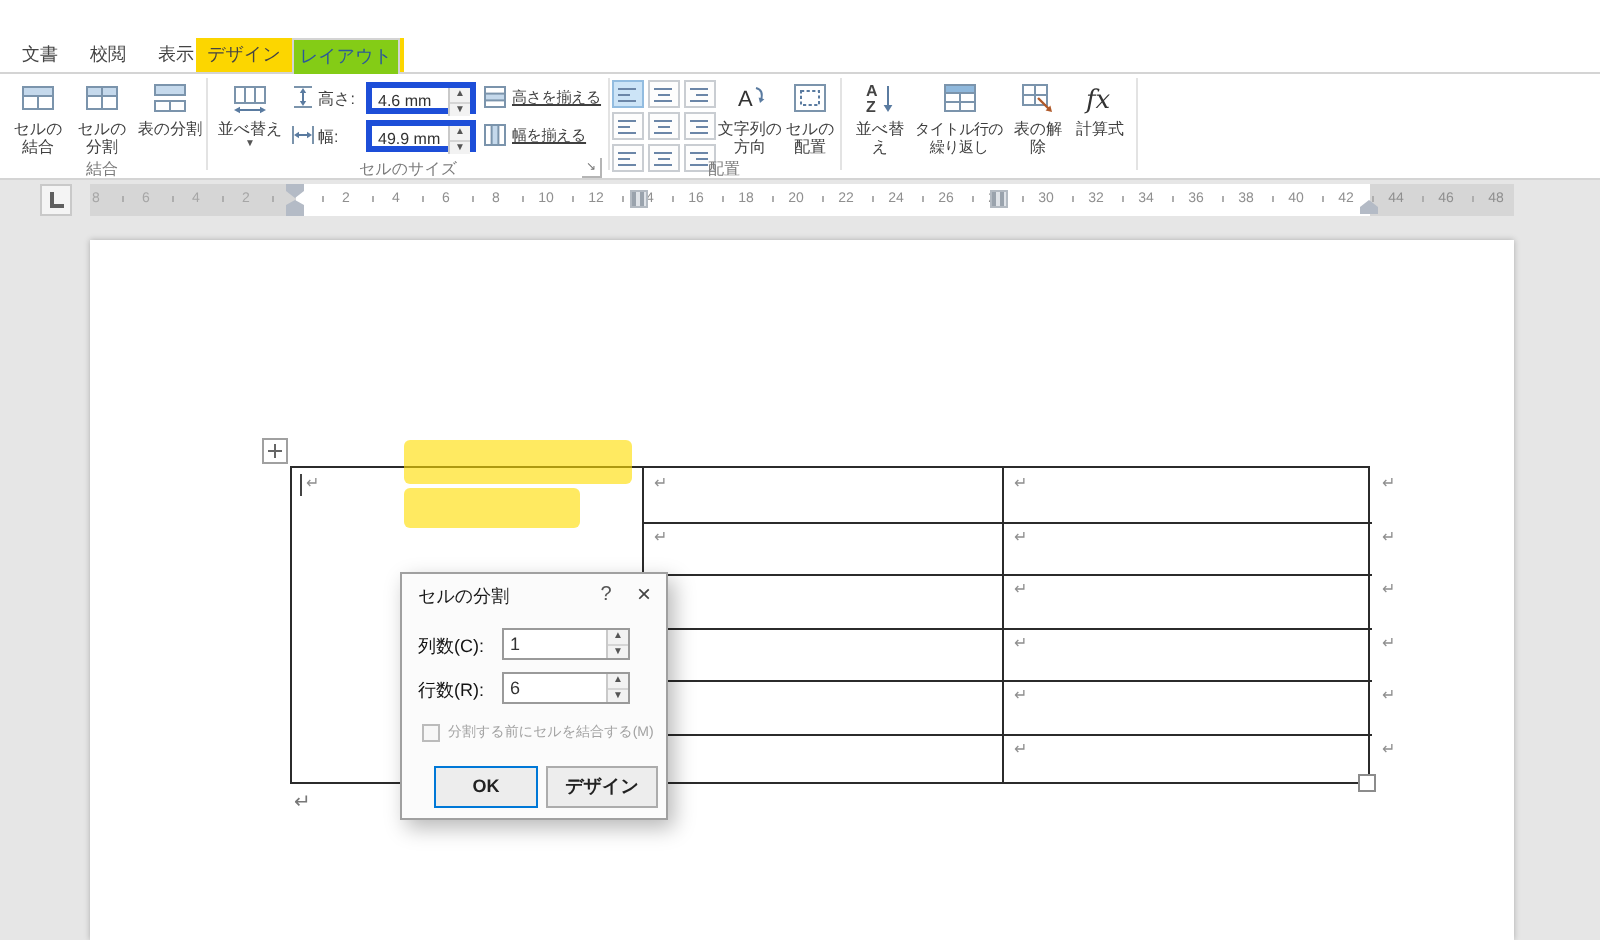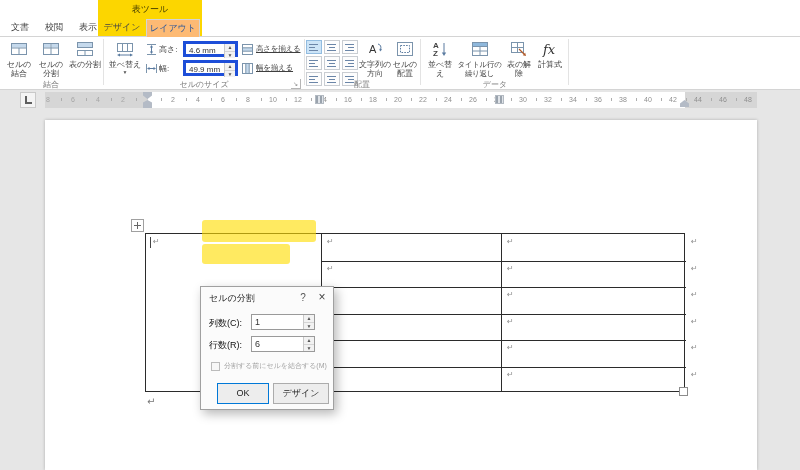--- a/index.html
+++ b/index.html
@@ -8,21 +8,21 @@
   .app{position:relative;width:800px;height:470px;background:#fff;}
   .abs{position:absolute;}
 
   
   .ctx-header{left:98px;top:0;width:104px;height:19px;font-size:9px;color:#4a4200;
     text-align:center;line-height:19px;}
   .doc-title{left:490px;top:0;width:160px;height:19px;font-size:10px;color:#666;
     text-align:center;line-height:19px;}
   .tab{top:19px;height:17px;font-size:9px;color:#444;text-align:center;line-height:17px;}
   .ctx-bg{left:98px;top:19px;width:104px;height:17px;}
-  .tab.active{top:19px;height:18px;background:#fdba74;border:1px solid #d4d4d4;border-bottom:none;z-index:3;}
+  .tab.active{top:19px;height:18px;background:#84cc16;border:1px solid #d4d4d4;border-bottom:none;z-index:3;}
 
   
   .ribbon{left:0;top:36px;width:800px;height:54px;background:#fff;
     border-top:1px solid #d4d4d4;border-bottom:1px solid #d4d4d4;z-index:2;}
   .bigbtn{position:absolute;top:2px;height:48px;text-align:center;cursor:default;}
   .bicon{height:20px;display:flex;align-items:center;justify-content:center;}
   .blabel{font-size:8px;line-height:9px;color:#3f3f3f;margin-top:1px;}
   .blabel.sm{font-size:7.5px;letter-spacing:-0.3px;}
   .grplabel{position:absolute;top:42px;font-size:8px;color:#7b7b7b;text-align:center;}
   .vsep{position:absolute;top:2px;height:46px;width:1px;background:#e3e3e3;}
@@ -75,32 +75,31 @@
   .dhelp{position:absolute;left:94px;top:3px;width:16px;height:16px;font-size:10px;color:#555;
     text-align:center;line-height:16px;}
   .dclose{position:absolute;left:112px;top:2px;width:18px;height:17px;font-size:12px;color:#444;
     text-align:center;line-height:16px;}
   .dlabel{position:absolute;left:8px;font-size:9px;color:#111;}
   .dspin{position:absolute;left:50px;width:64px;height:16px;background:#fff;border:1px solid #9a9a9a;}
   .dspin .spinval{font-size:9px;}
   .dcheck{position:absolute;left:10px;top:75px;width:9px;height:9px;background:#f7f7f7;border:1px solid #bbb;}
   .dchecklabel{position:absolute;left:23px;top:74px;font-size:7px;color:#a3a3a3;white-space:nowrap;}
   .dbtn{position:absolute;top:96px;height:21px;background:#ededed;font-size:9px;color:#222;
-    text-align:center;line-height:19px;}
+    text-align:center;line-height:19px;font-weight:bold;}
   .dbtn.ok{left:16px;width:52px;border:1px solid #0078d7;}
   .dbtn.cancel{left:72px;width:56px;border:1px solid #acacac;}
 
   .annot{position:absolute;z-index:30;border-radius:3px;pointer-events:none;}
 </style>
 </head>
 <body>
 
 <div class="app">
 
-  <div class="abs ctx-header ctx-yellow" style="background: rgb(252, 214, 0);">表ツール</div>
 
   <div class="abs tab" style="left:6px;width:28px">文書</div>
   <div class="abs tab" style="left:40px;width:28px">校閲</div>
   <div class="abs tab" style="left:74px;width:28px">表示</div>
   <div class="abs ctx-bg ctx-yellow" style="background: rgb(252, 214, 0);"></div>
   <div class="abs tab" style="left:100px;width:44px;z-index:2">デザイン</div>
   <div class="abs tab active" style="left: 146px; width: 54px; color: rgb(43, 87, 154);">レイアウト</div>
 
   <div class="abs ribbon">
 
@@ -321,21 +320,20 @@
       <div class="blabel">表の解除</div>
     </div>
     <div class="bigbtn" style="left:536px;width:28px">
       <div class="bicon">
         <svg width="20" height="18" viewBox="0 0 20 18">
             <text x="3" y="14" font-size="13" font-style="italic" font-family="DejaVu Serif, Liberation Serif, serif" fill="#333">fx</text>
           </svg>
       </div>
       <div class="blabel">計算式</div>
     </div>
-    <div class="grplabel" style="left:422px;width:146px">データ</div>
     <div class="vsep" style="left:568px"></div>
   </div>
 
   <div class="abs docarea" style="background: rgb(230, 230, 230);">
 
     <div class="abs tabsel">
         <div class="tabselL"></div>
       </div>
 
     <div class="abs ruler">

